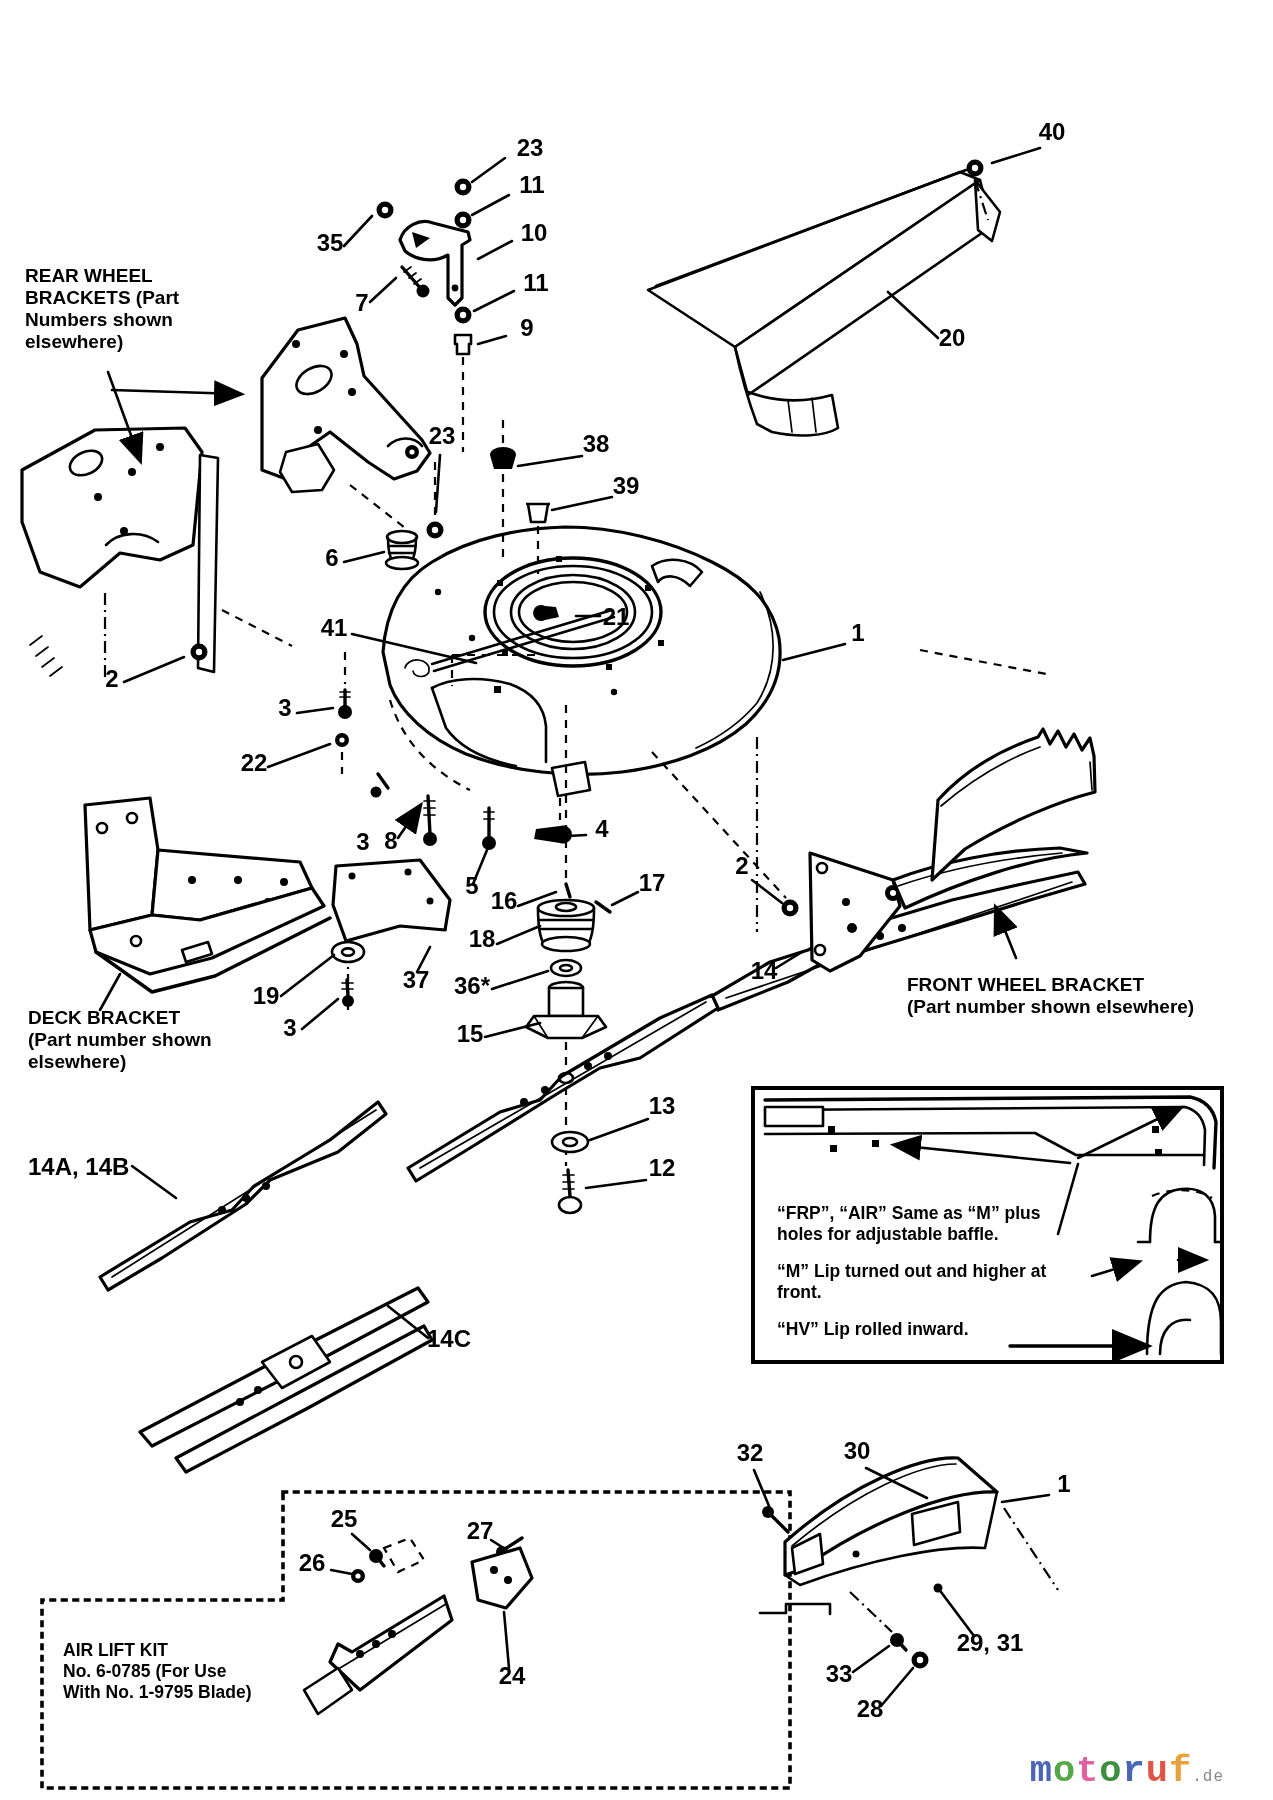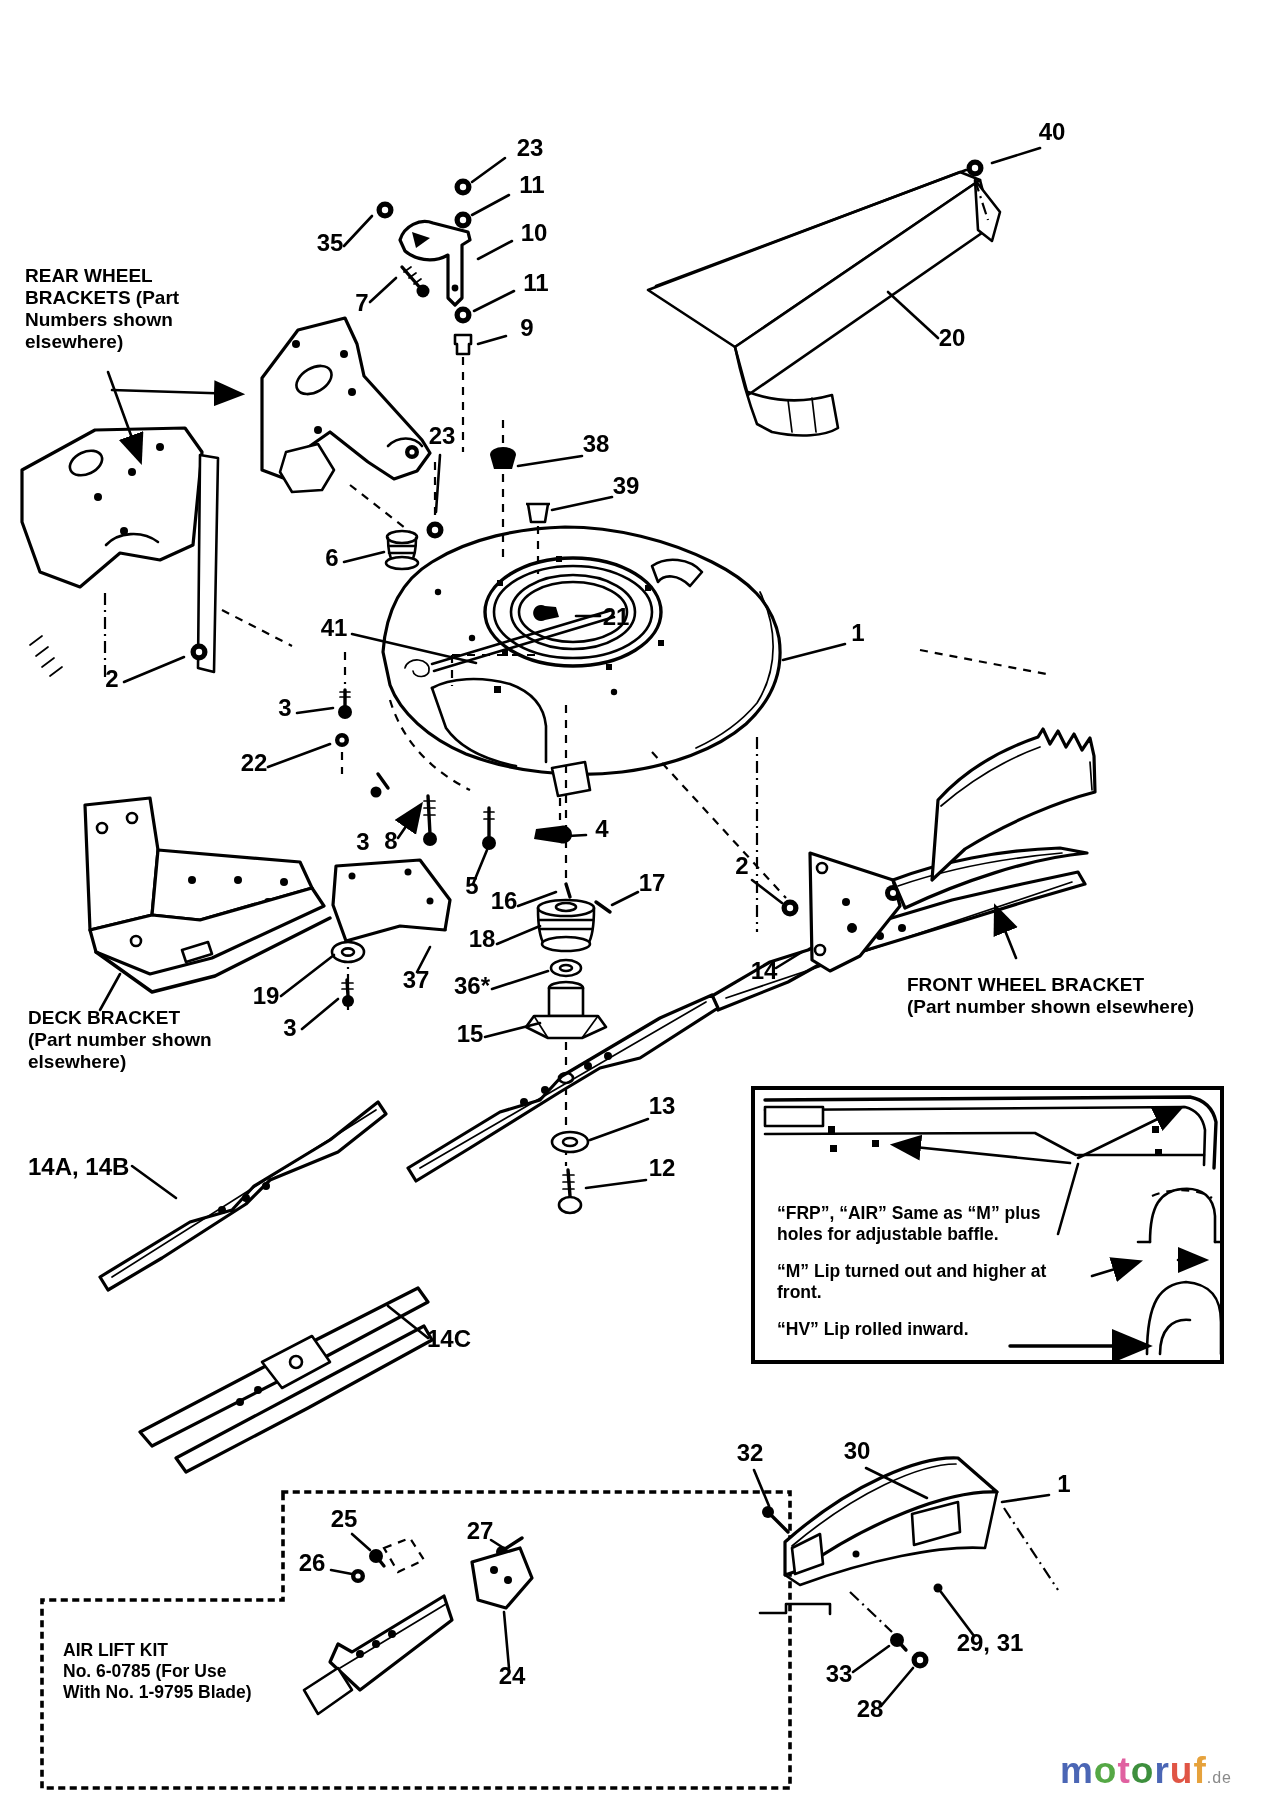--- a/index.html
+++ b/index.html
@@ -10,21 +10,21 @@
   .ln3{fill:none;stroke:#000;stroke-width:3.4;stroke-linecap:round;stroke-linejoin:round;}
   .thin{fill:none;stroke:#000;stroke-width:1.7;stroke-linecap:round;}
   .wfill{fill:#fff;stroke:#000;stroke-width:2.6;stroke-linejoin:round;}
   .wfill3{fill:#fff;stroke:#000;stroke-width:3.2;stroke-linejoin:round;}
   .bfill{fill:#000;stroke:none;}
   .dsh{fill:none;stroke:#000;stroke-width:2.2;stroke-dasharray:8 7;}
   .ddot{fill:none;stroke:#000;stroke-width:2.2;stroke-dasharray:12 5 2 5;}
   .dotbox{fill:none;stroke:#000;stroke-width:3.6;stroke-dasharray:3.5 8;stroke-linecap:square;}
   .callout{font:bold 24px "Liberation Sans",sans-serif;fill:#000;}
   .anno{font-weight:bold;fill:#000;font-family:"Liberation Sans",sans-serif;}
-  #logo{position:absolute;right:4px;bottom:8px;font-family:Liberation Sans, sans-serif;
+  #logo{position:absolute;right:12px;bottom:8px;font-family:Liberation Mono, monospace;
         font-size:37px;font-weight:bold;letter-spacing:1px;}
   #logo .suffix{font-size:16px;font-weight:normal;}
 </style>
 </head>
 <body>
 
 <div id="page">
 <svg id="art" width="1273" height="1800" viewBox="0 0 1273 1800">
   <defs>
     <marker id="ah" markerWidth="14" markerHeight="12" refX="10" refY="5" orient="auto">

